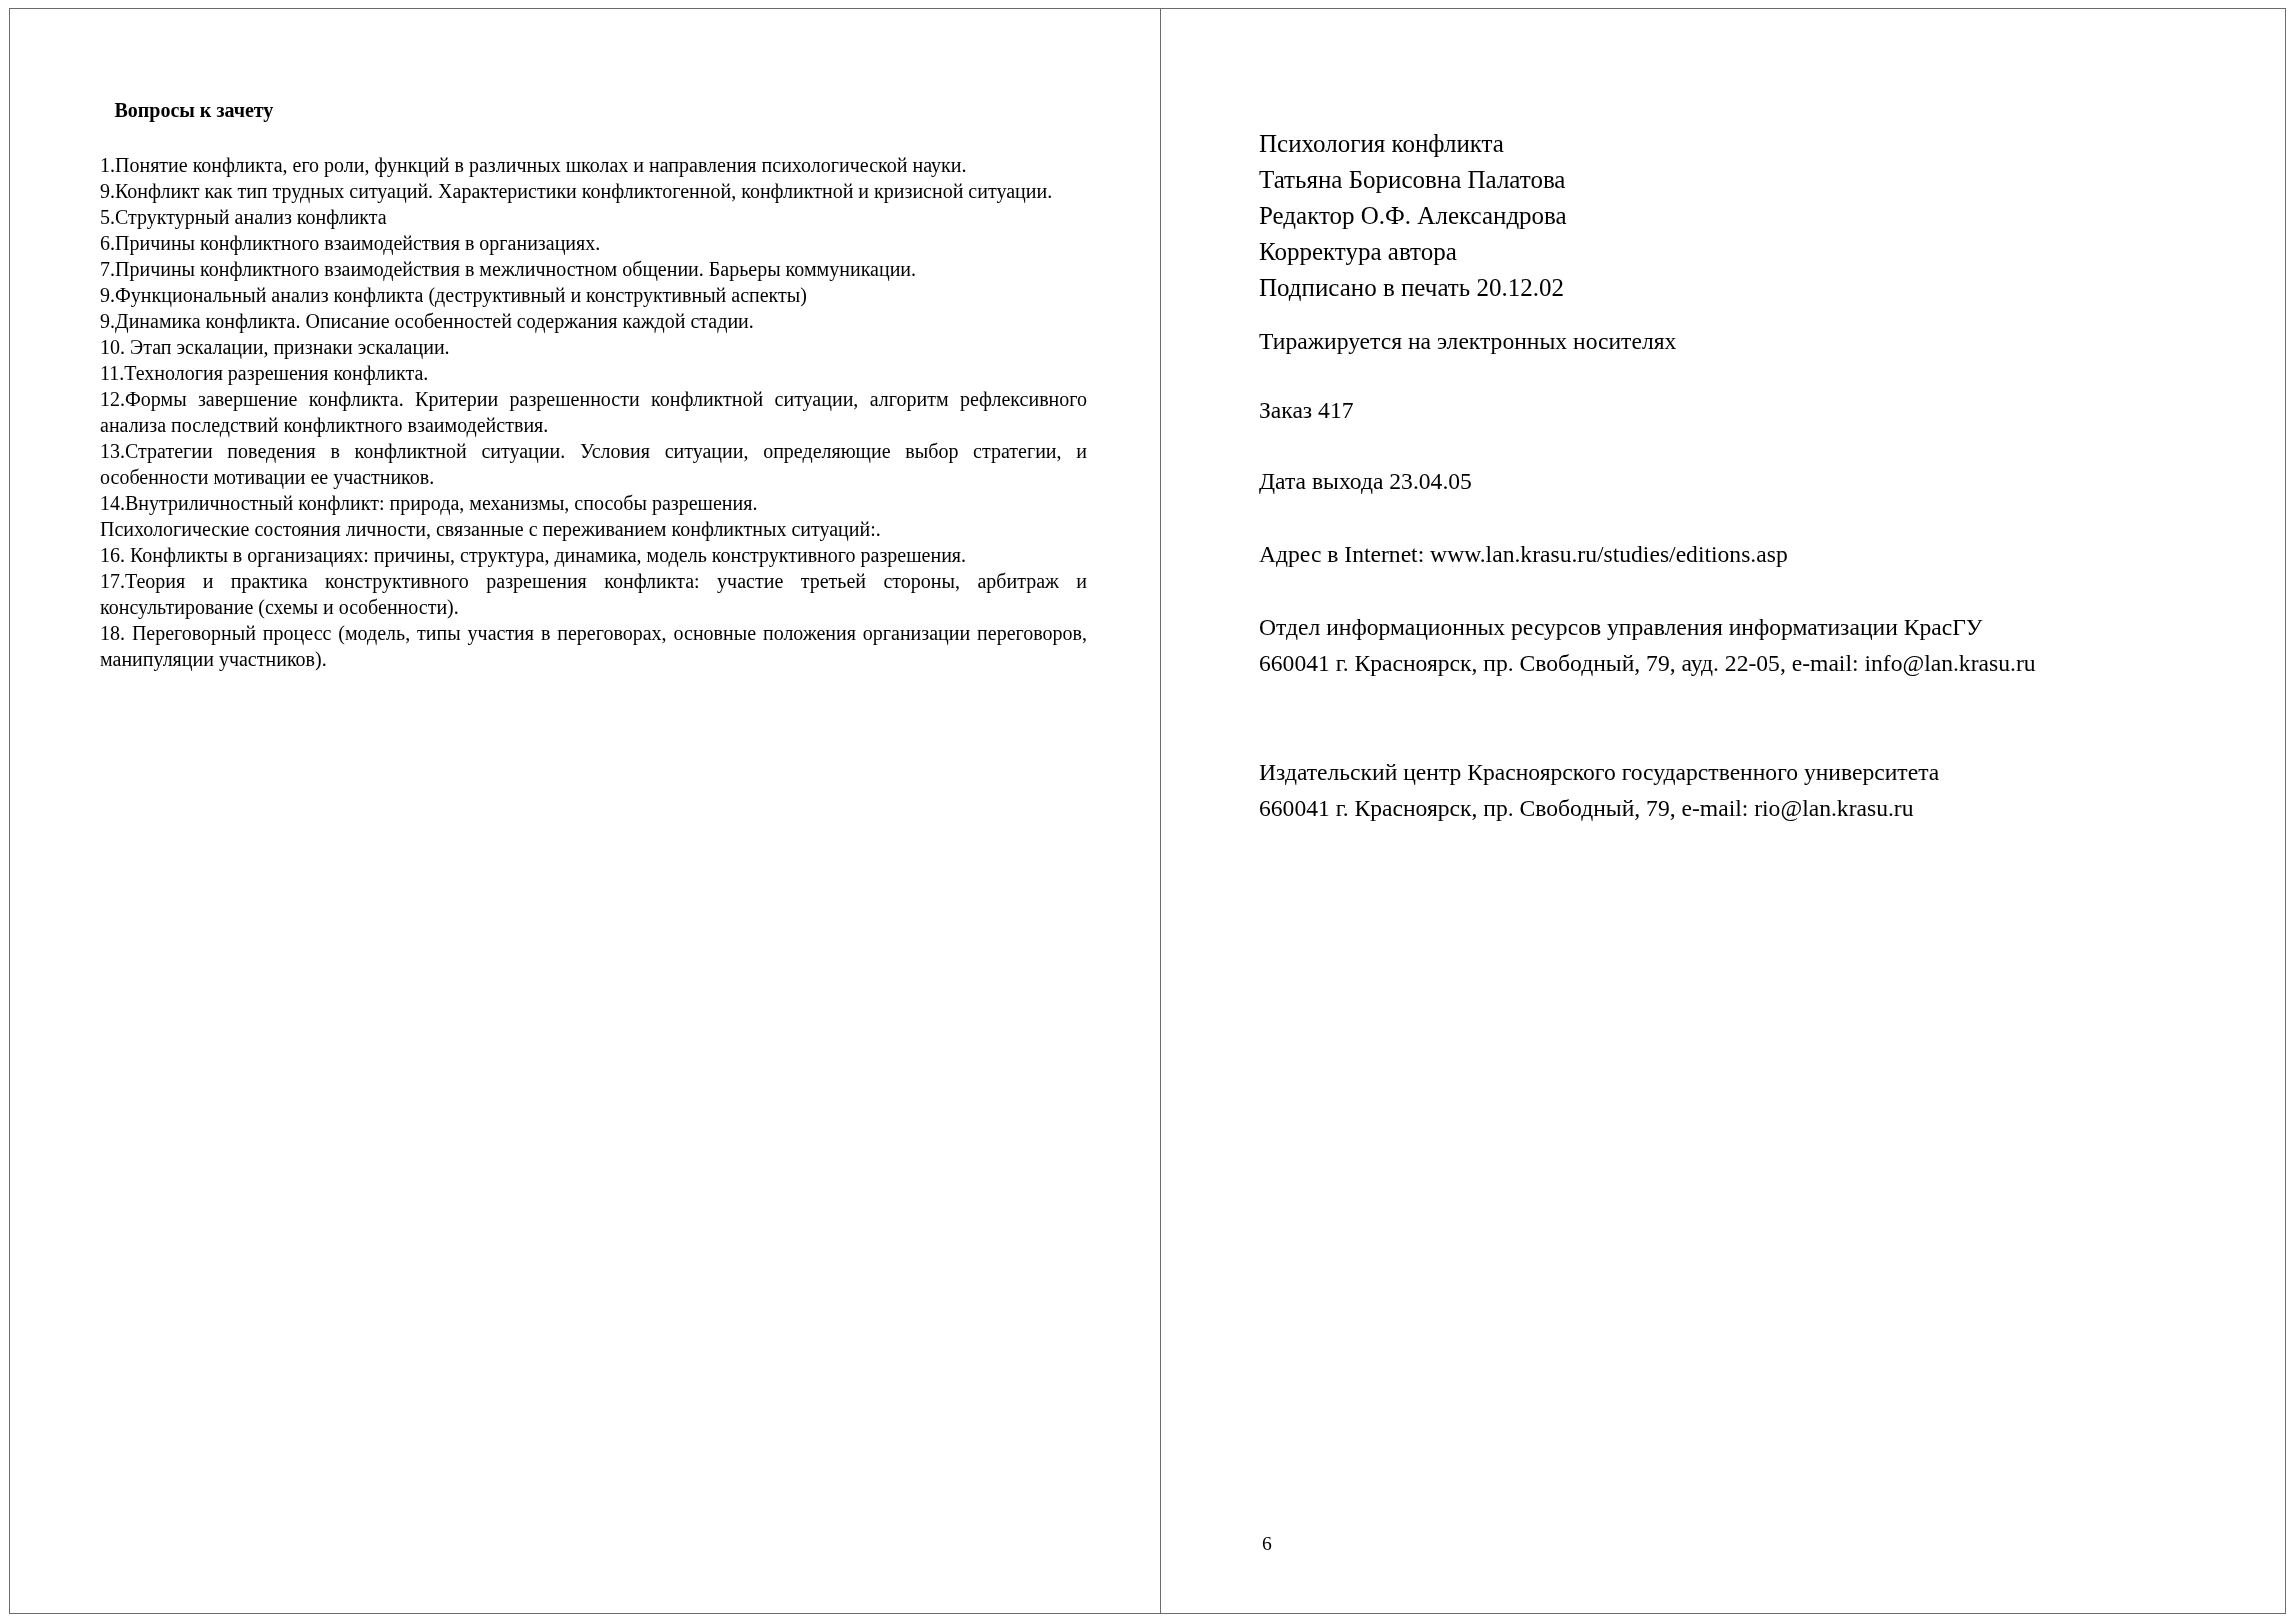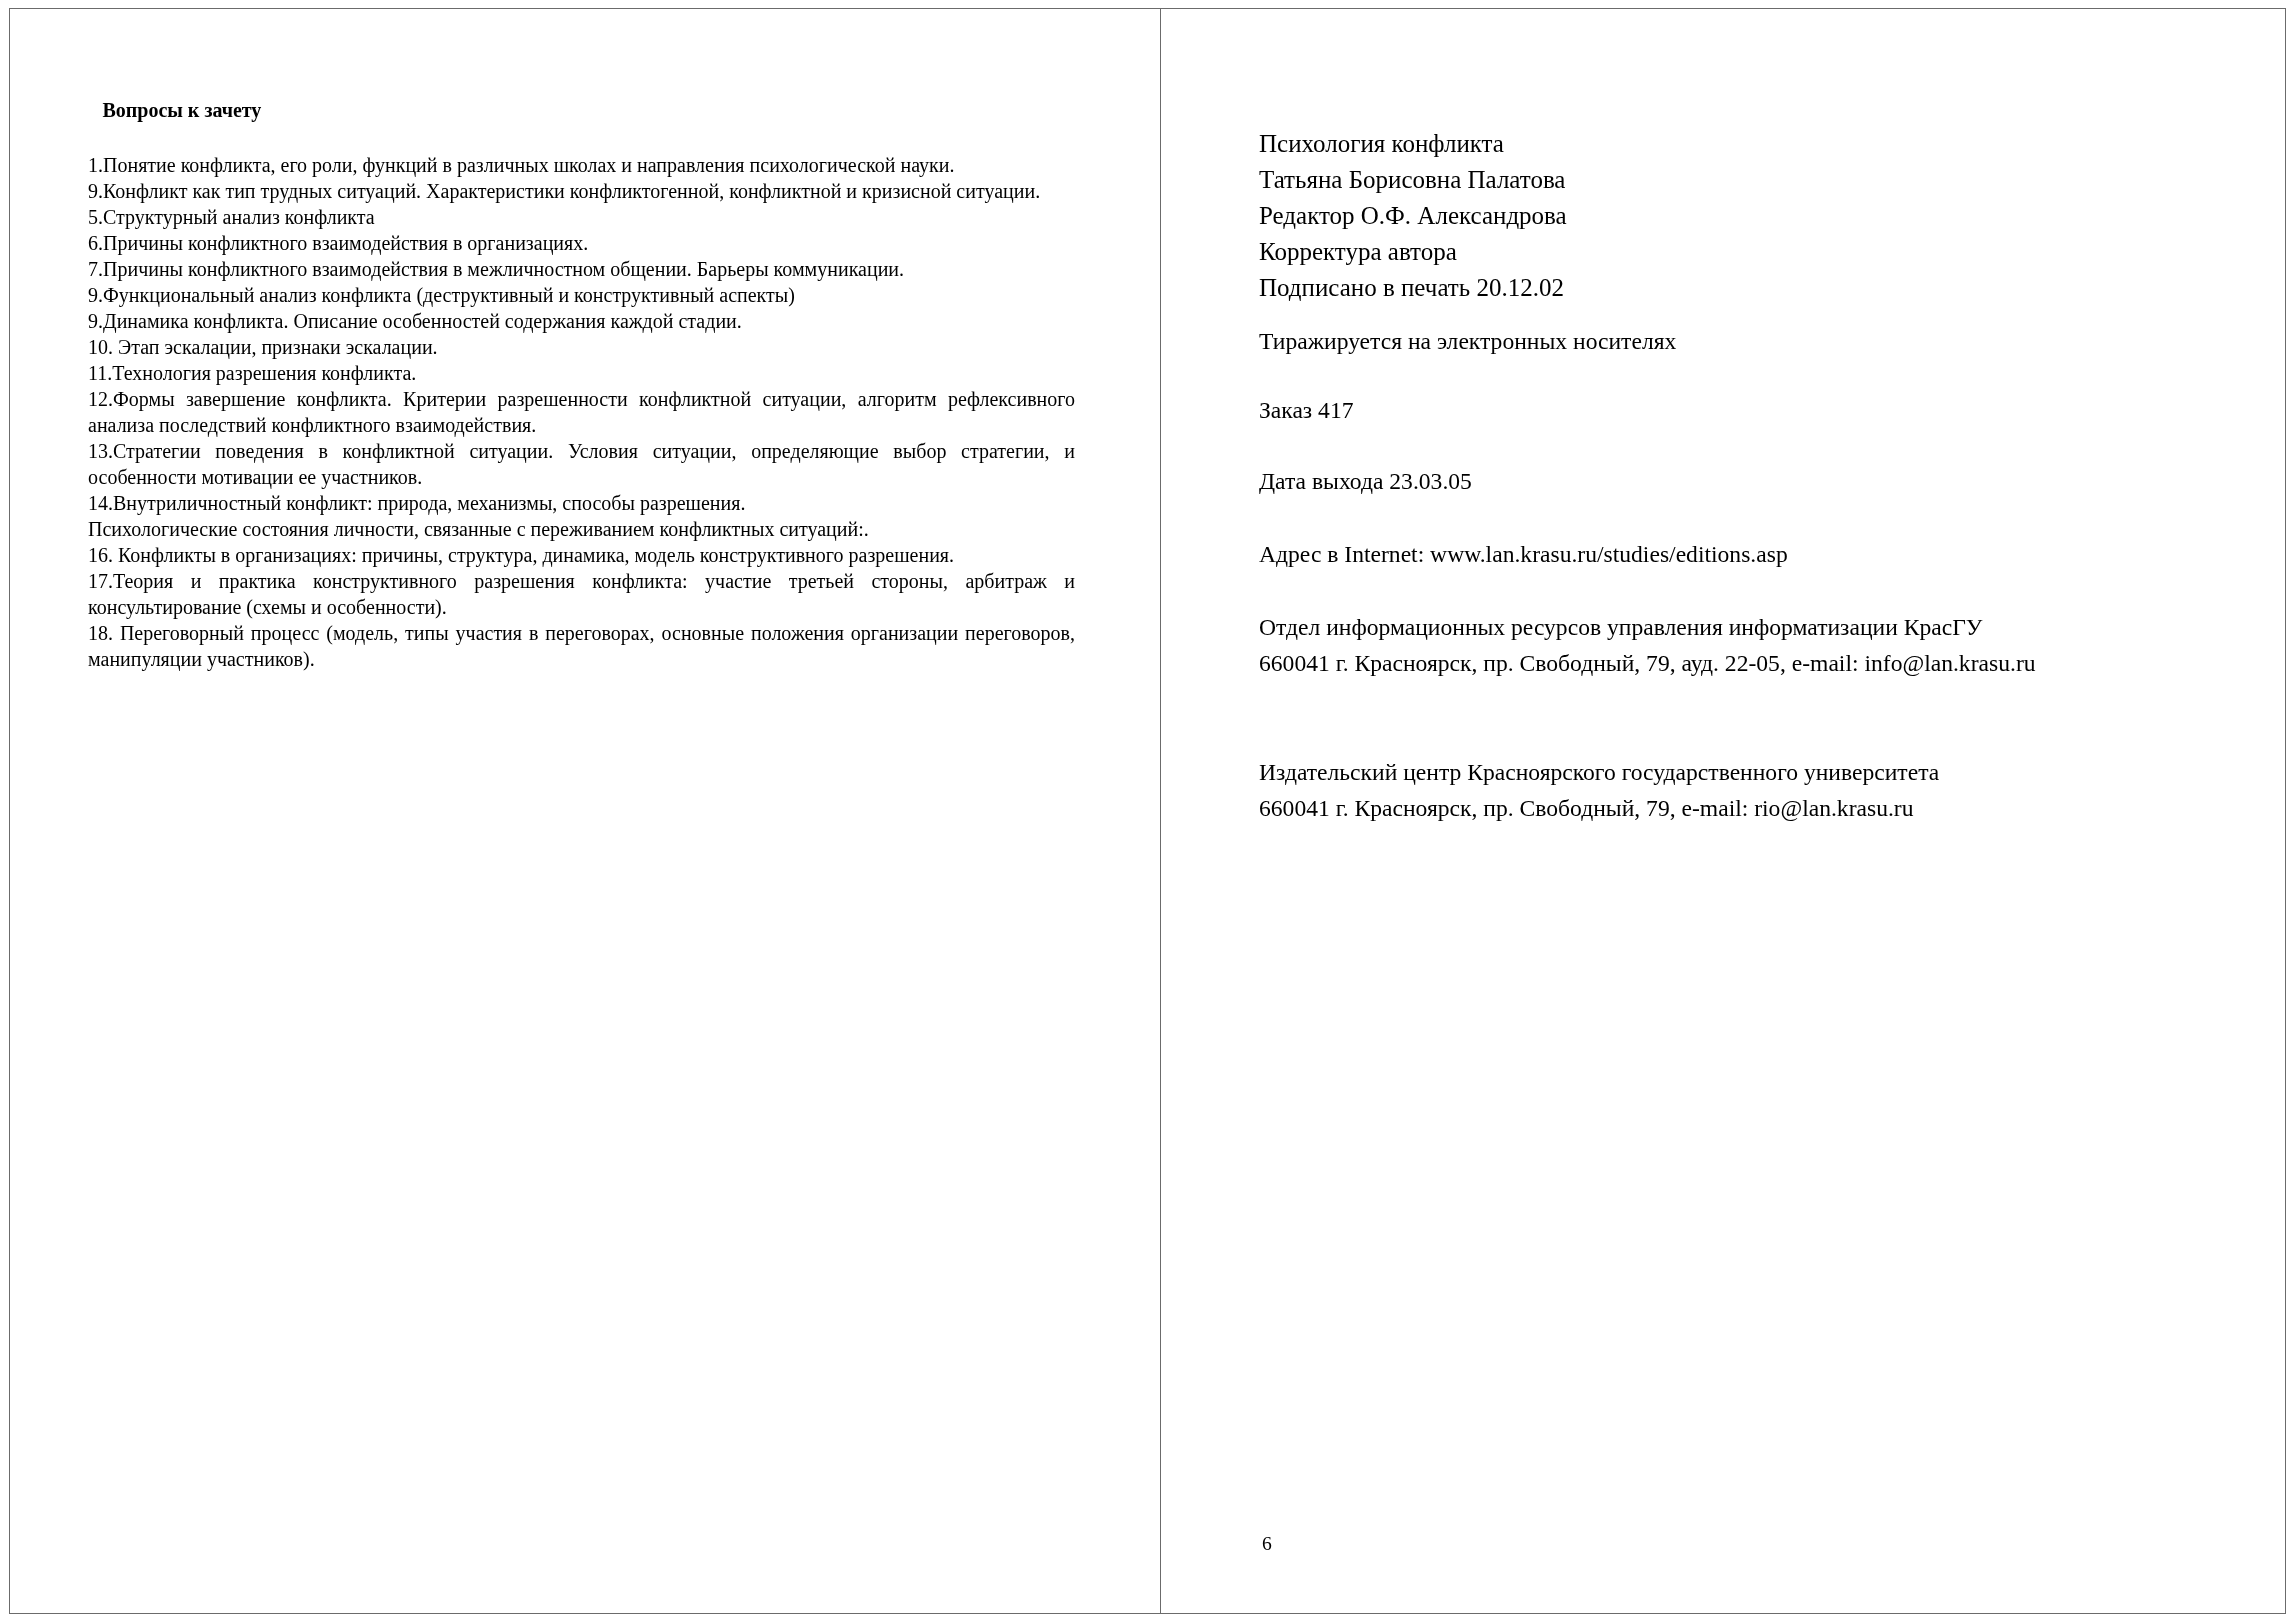--- a/index.html
+++ b/index.html
@@ -20,21 +20,21 @@
     background: #ffffff;
   }
   .page-divider {
     position: absolute;
     left: 1160px; top: 7.9px; bottom: 7.9px;
     width: 1.3px;
     background: #6b6b6b;
   }
   .left-page-content {
     position: absolute;
-    left: 88px;
+    left: 100px;
     top: 97px;
     width: 987px;
     font-size: 20px;
     line-height: 26px;
   }
   .left-heading {
     font-weight: bold;
     font-size: 20px;
     margin: 0 0 29px 14.4px;
   }
@@ -121,21 +121,21 @@
 
 <div class="right-page-content">
   <p class="imprint-title-line">Психология конфликта</p>
   <p class="imprint-title-line">Татьяна Борисовна Палатова</p>
   <p class="imprint-title-line">Редактор О.Ф. Александрова</p>
   <p class="imprint-title-line">Корректура автора</p>
   <p class="imprint-title-line">Подписано в печать 20.12.02</p>
 
   <p class="imprint-line mt-sm">Тиражируется на электронных носителях</p>
   <p class="imprint-line mt-md">Заказ 417</p>
-  <p class="imprint-line mt-md2">Дата выхода 23.03.05</p>
+  <p class="imprint-line mt-md2">Дата выхода 23.04.05</p>
   <p class="imprint-line mt-lg">Адрес в Internet: www.lan.krasu.ru/studies/editions.asp</p>
   <p class="imprint-line mt-lg">Отдел информационных ресурсов управления информатизации КрасГУ</p>
   <p class="imprint-line mt-addr">660041 г. Красноярск, пр. Свободный, 79, ауд. 22-05, e-mail: info@lan.krasu.ru</p>
   <p class="imprint-line mt-xl">Издательский центр Красноярского государственного университета</p>
   <p class="imprint-line mt-addr">660041 г. Красноярск, пр. Свободный, 79, e-mail: rio@lan.krasu.ru</p>
 </div>
 
 <div class="page-number">6</div>
 
 

